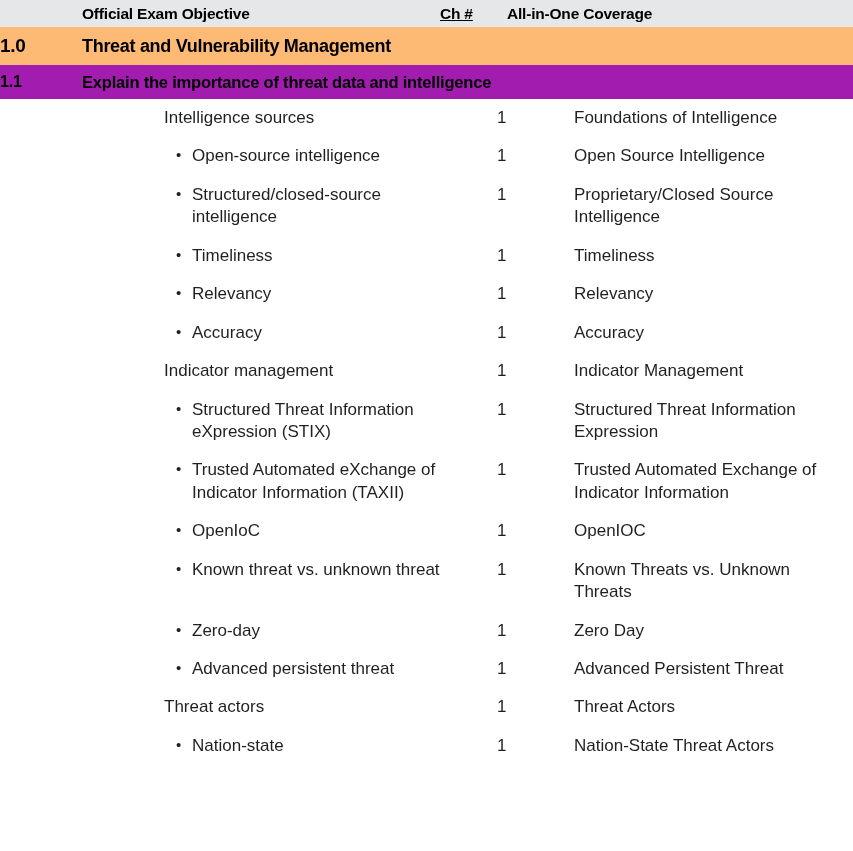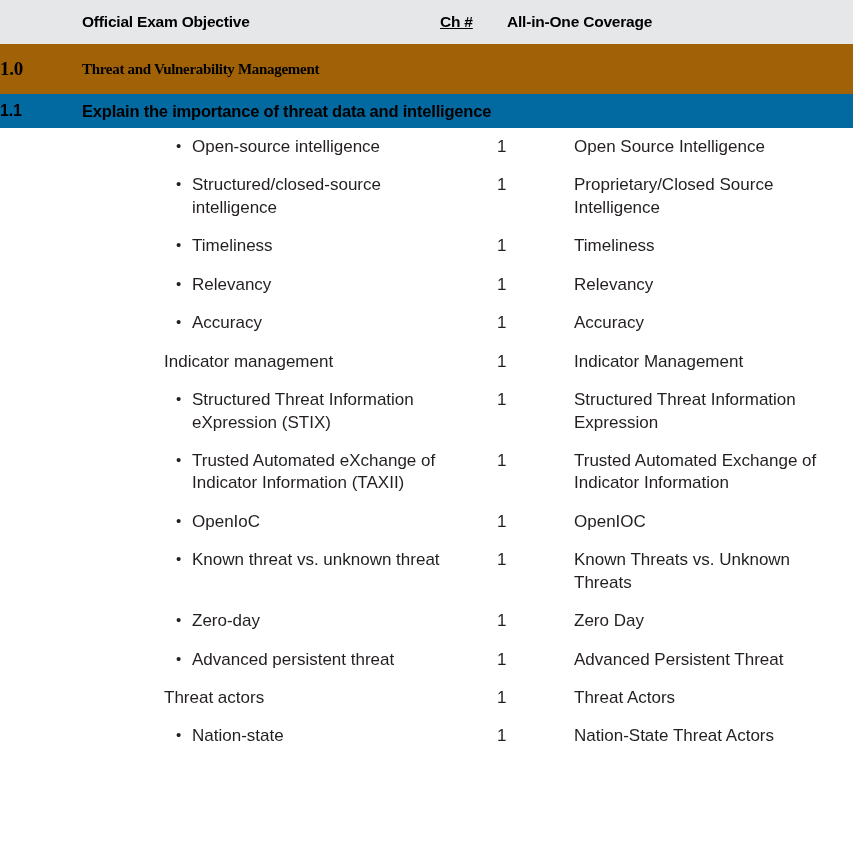--- a/index.html
+++ b/index.html
@@ -25,62 +25,61 @@
 
   
   col.c-num   { width: 82px;  }
   col.c-obj   { width: 358px; }
   col.c-ch    { width: 67px;  }
   col.c-cov   { width: 346px; }
 
   
   tr.header-row {
     background: #e6e7e9;
-    height: 44px;
+    height: 27px;
   }
   tr.header-row th {
     padding: 0;
     margin: 0;
     font-size: 15.5px;
     font-weight: bold;
     color: #000000;
     text-align: left;
     vertical-align: middle;
     letter-spacing: -0.2px;
   }
   th.h-num { }
   th.h-obj { padding-left: 0; }
   th.h-ch  { padding-left: 0; text-decoration: underline; }
   th.h-cov { padding-left: 0; }
 
   
   tr.section-row {
-    background: #a16207;
-    height: 50px;
-    font-family: Liberation Serif, serif;
+    background: #fdba74;
+    height: 38px;
   }
   tr.section-row td {
     padding: 0;
     vertical-align: middle;
     color: #000000;
   }
   .section-num {
     font-size: 19px;
     font-weight: bold;
     letter-spacing: -0.3px;
   }
   .section-title {
-    font-size: 15px;
+    font-size: 18px;
     font-weight: bold;
     letter-spacing: -0.3px;
   }
 
   
   tr.objective-row {
-    background: #0369a1;
+    background: #a21caf;
     height: 34px;
   }
   tr.objective-row td {
     padding: 0;
     vertical-align: middle;
     color: #000000;
   }
   .objective-num {
     font-size: 16px;
     font-weight: bold;
@@ -164,20 +163,34 @@
   <tbody id="table-body">
     <tr class="section-row">
       <td class="section-num">1.0</td>
       <td class="section-title" colspan="3">Threat and Vulnerability Management</td>
     </tr>
 
     <tr class="objective-row">
       <td class="objective-num">1.1</td>
       <td class="objective-title" colspan="3">Explain the importance of threat data and intelligence</td>
     </tr>
+  <tr class="item-row">
+        <td></td>
+        <td class="cell-obj">
+          <div class="lvl0">
+            <span class="wrap-obj">Intelligence sources</span>
+          </div>
+        </td>
+        <td class="cell-ch">
+          <span class="chnum">1</span>
+        </td>
+        <td class="cell-cov">
+          <span class="covtext wrap-cov">Foundations of Intelligence</span>
+        </td>
+      </tr>
       <tr class="item-row">
         <td></td>
         <td class="cell-obj">
           <div class="lvl1">
             <span class="bullet">•</span>
             <span class="wrap-obj">Open-source intelligence</span>
           </div>
         </td>
         <td class="cell-ch">
           <span class="chnum">1</span>

